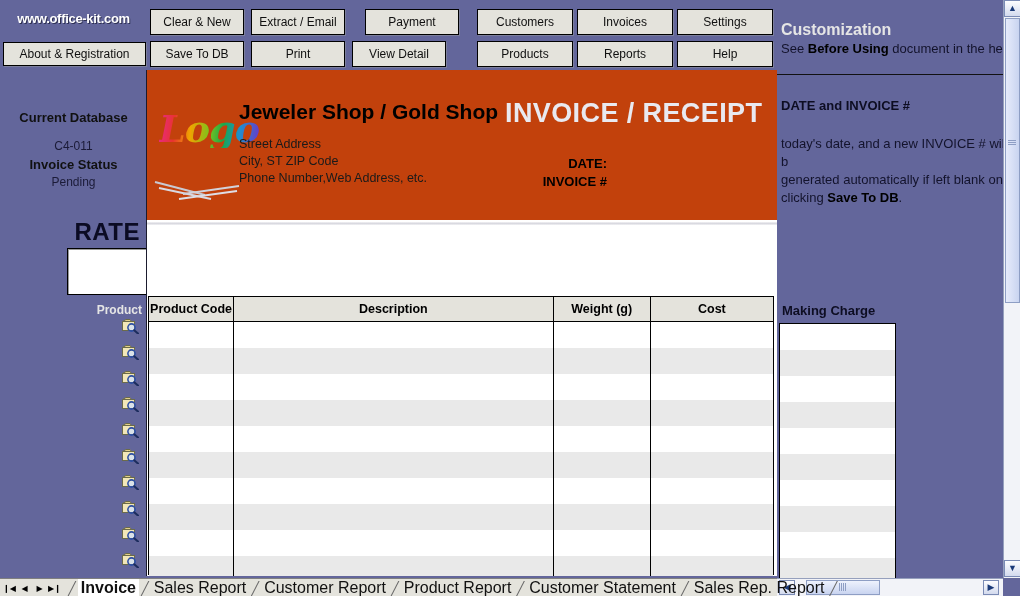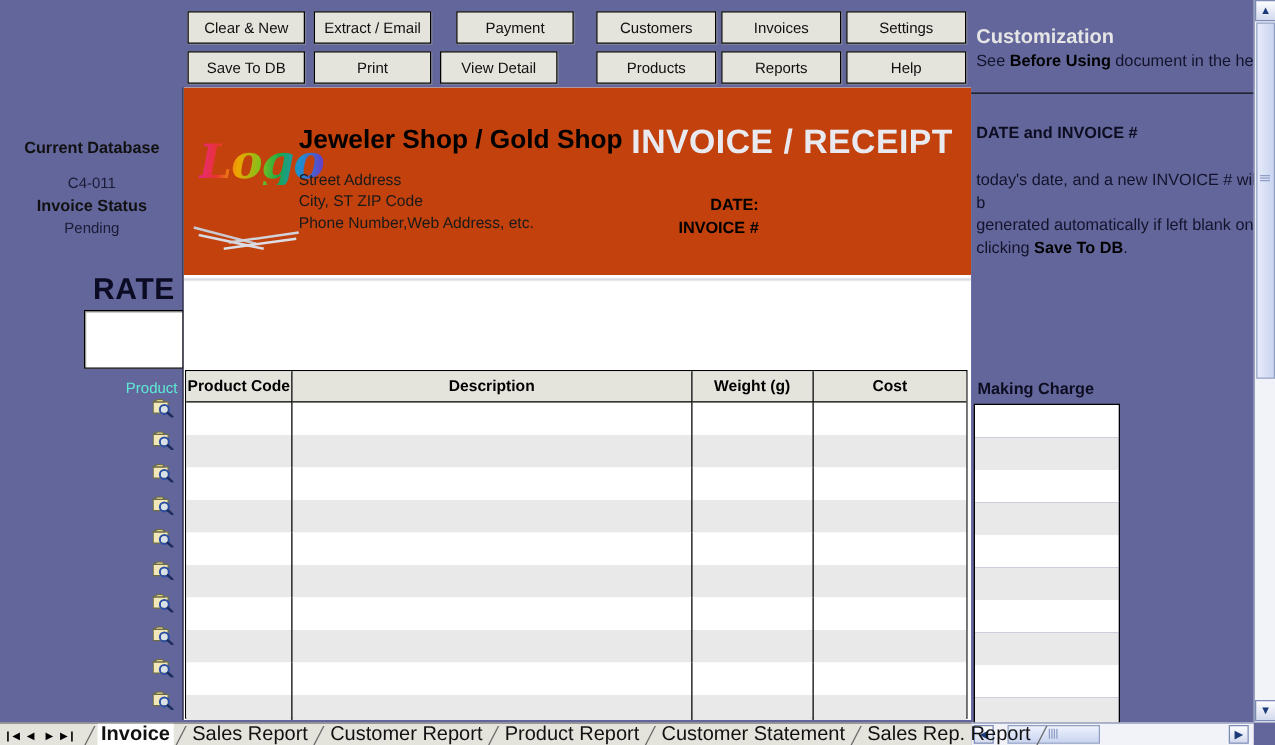--- a/index.html
+++ b/index.html
@@ -38,21 +38,21 @@
   .side-head{position:absolute;left:0;top:40px;width:147px;text-align:center;
     font-size:13px;font-weight:bold;color:#111;}
   .side-db{position:absolute;left:0;top:69px;width:147px;text-align:center;font-size:12px;color:#1b1b38;}
   .side-status{position:absolute;left:0;top:87px;width:147px;text-align:center;font-size:13px;font-weight:bold;color:#111;}
   .side-pending{position:absolute;left:0;top:105px;width:147px;text-align:center;font-size:12px;color:#1b1b38;}
   .rate-label{position:absolute;left:0;top:148px;width:140px;text-align:right;
     font-size:24px;font-weight:bold;color:#0b0b23;letter-spacing:.5px;}
   .rate-input{position:absolute;left:67px;top:178px;width:78px;height:45px;
     background:#ffffff;border:1px solid #000;box-shadow:inset 1px 1px 0 #9a9a9a;}
   .prod-label{position:absolute;left:0;top:233px;width:142px;text-align:right;
-    font-size:12px;font-weight:normal;color:#5eead4;}
+    font-size:12px;font-weight:bold;color:#e5e5e5;}
 
   .iconcol{position:absolute;left:120px;top:249px;width:24px;}
   .lookup{
     position:relative;width:17px;height:15px;margin:0 0 11px 2px;
   }
   .lookup svg{display:block;}
 
   
   .sheet{position:absolute;left:147px;top:70px;width:630px;height:506px;background:#ffffff;overflow:hidden;}
   .sheet-top{position:absolute;left:0;top:0;width:630px;height:150px;background:#c2410c;}
@@ -134,20 +134,24 @@
   .tabsep{color:#6a6a6a;font-size:13px;padding:0 2px;}
 
   
   .sheet-left-edge{position:absolute;left:146px;top:70px;width:1px;height:506px;background:#1b1b2e;}
 </style>
 </head>
 <body>
 
 <div id="app">
 
+  <div class="brand-box">
+    <div class="brand-url">www.office-kit.com</div>
+    <div class="btn btn-about">About &amp; Registration</div>
+  </div>
 
   <div id="toolbar">
       <div class="btn tb r1" style="left: 150px; width: 92px;">Clear &amp; New</div>
       <div class="btn tb r1" style="left: 251px; width: 92px;">Extract / Email</div>
       <div class="btn tb r1" style="left: 352px; width: 92px; margin-left: 13px;">Payment</div>
       <div class="btn tb r2" style="left: 150px; width: 92px;">Save To DB</div>
       <div class="btn tb r2" style="left: 251px; width: 92px;">Print</div>
       <div class="btn tb r2" style="left: 352px; width: 92px;">View Detail</div>
       <div class="btn tb r1" style="left: 477px; width: 94px;">Customers</div>
       <div class="btn tb r1" style="left: 577px; width: 94px;">Invoices</div>

